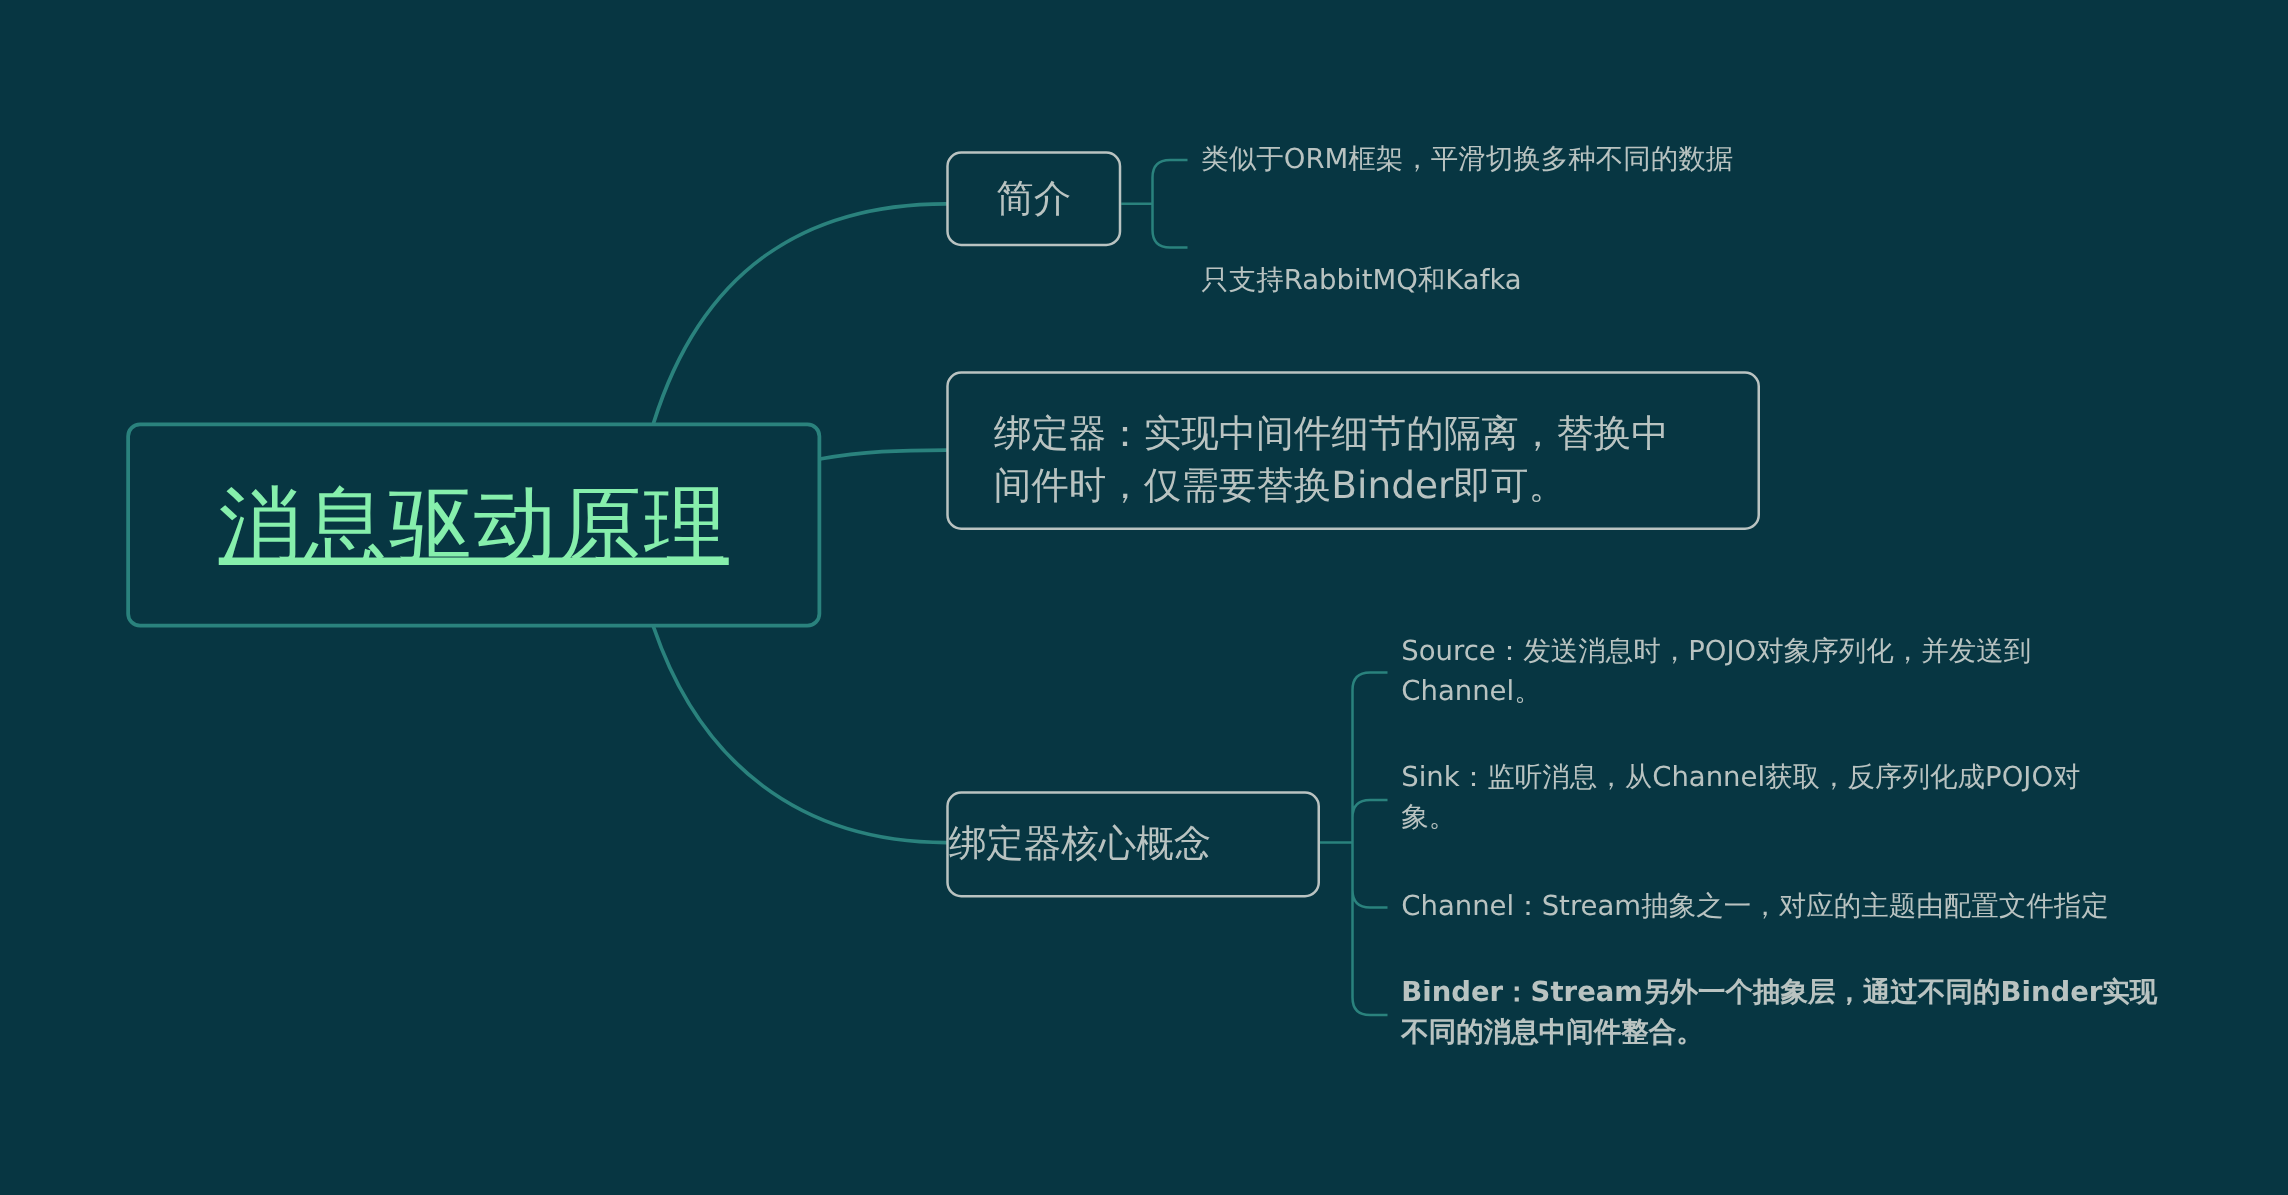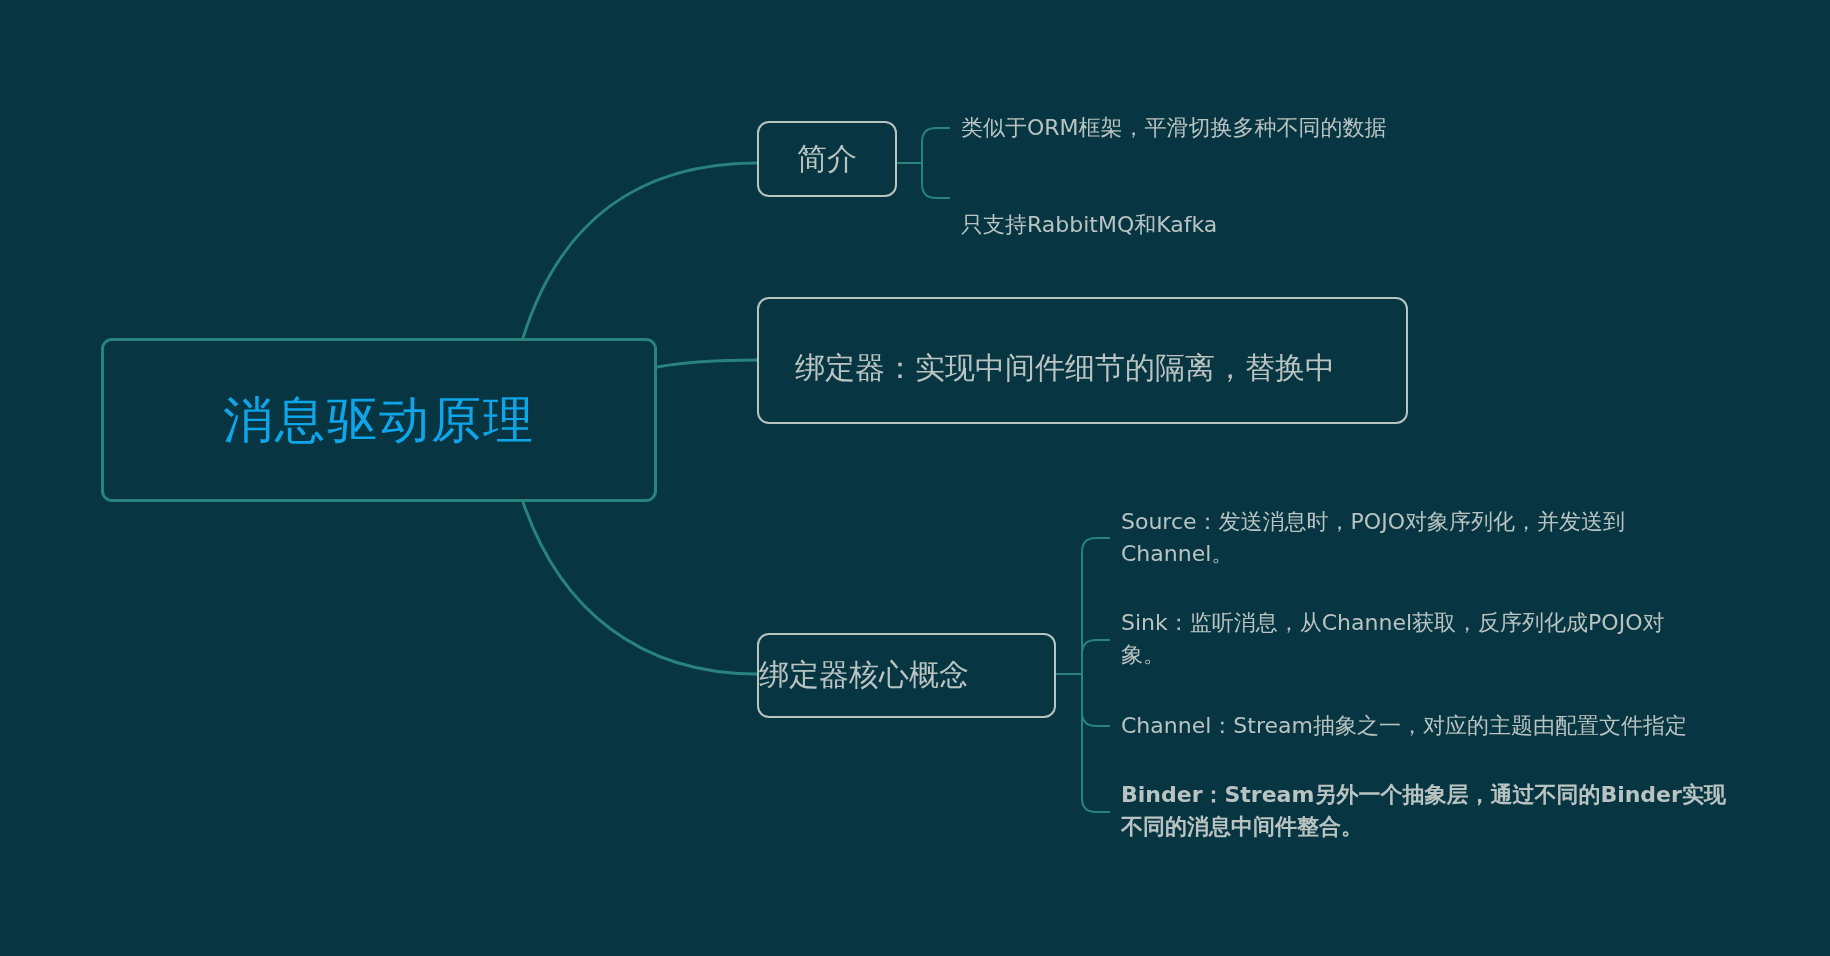--- a/index.html
+++ b/index.html
@@ -1,21 +1,21 @@
 <!DOCTYPE html>
 <html><head>
 <meta charset="utf-8">
 <style>
   html, body { margin:0; padding:0; }
   body { width:1830px; height:956px; background:#073642; position:relative; overflow:hidden;
          font-family:"DejaVu Sans","Liberation Sans",sans-serif; }
   svg.links { position:absolute; left:0; top:0; width:1830px; height:956px; }
   .node { position:absolute; box-sizing:border-box; display:flex; align-items:center; }
   .root { left:101px; top:338px; width:556px; height:164px; border:3px solid #2a827d; border-radius:11px;
-          justify-content:center; color:#0ea5e9; font-size:50px; letter-spacing:2px; }
+          justify-content:center; color:#86efac; font-size:66px; letter-spacing:2px;text-decoration:underline; }
   .topic { border:2px solid #b9c3c1; border-radius:12px; color:#b9c3c1; font-size:30px; }
   .t1 { left:757px; top:121px; width:140px; height:76px; justify-content:center; }
   .t2 { left:757px; top:297px; width:651px; height:127px; padding-left:36px; line-height:41px; padding-top:14px; }
   .t3 { left:757px; top:633px; width:299px; height:85px; justify-content:flex-start; }
   .leaf { position:absolute; color:#b9c3c1; font-size:22px; line-height:32px; white-space:nowrap; }
 </style>
 </head>
 <body>
 
 <svg class="links" viewBox="0 0 1830 956">
@@ -40,20 +40,21 @@
 <div class="leaf" style="left:961px; top:112px;text-align:right;">
   <span>类似于ORM框架，平滑切换多种不同的数据</span>
 </div>
 <div class="leaf" style="left:961px; top:181px;margin-top:28px;">
   <span>只支持RabbitMQ和Kafka</span>
 </div>
 
 <div class="node topic t2">
   <div>
     <div>绑定器：实现中间件细节的隔离，替换中</div>
+    <div>间件时，仅需要替换Binder即可。</div>
   </div>
 </div>
 
 <div class="node topic t3">
   <span>绑定器核心概念</span>
 </div>
 
 <div class="leaf" style="left:1121px; top:506px;">
   <div>Source：发送消息时，POJO对象序列化，并发送到</div>
   <div>Channel。</div>

